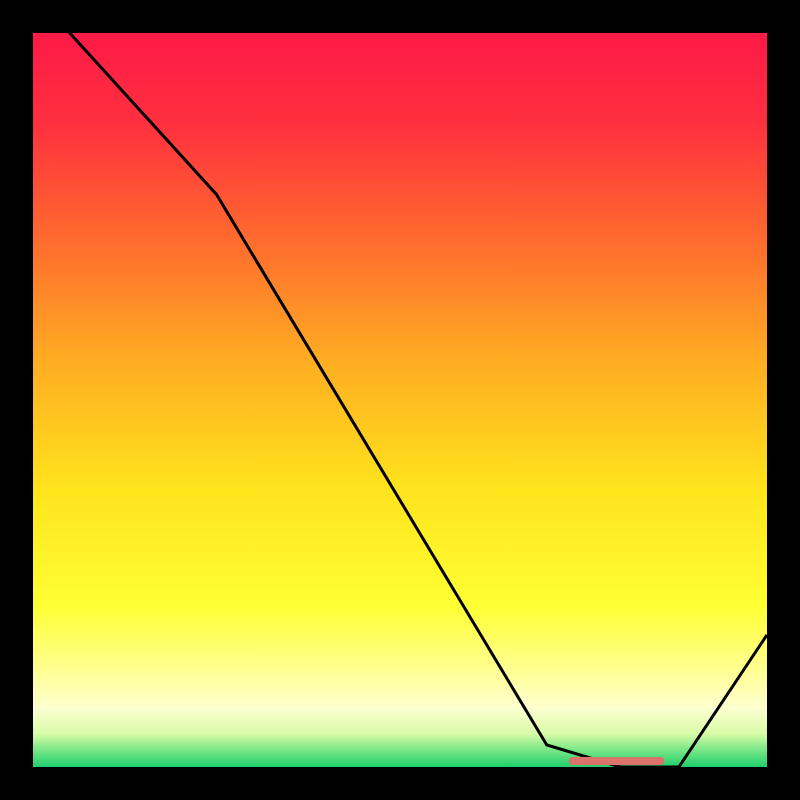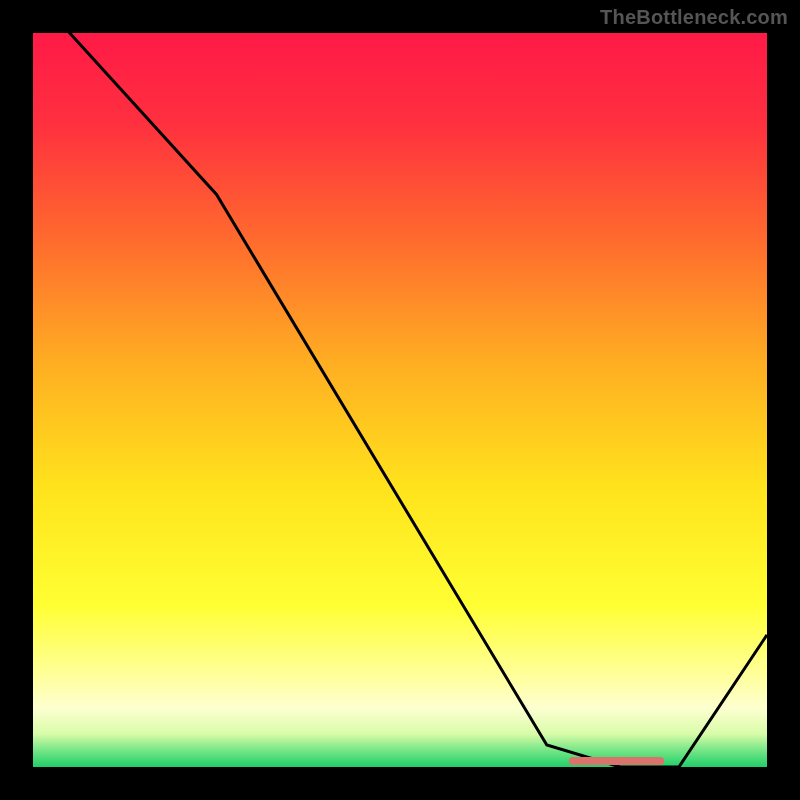--- a/index.html
+++ b/index.html
@@ -36,21 +36,20 @@
   }
   svg {
     display: block;
   }
 </style>
 </head>
 <body>
 
 <div class="container">
 
-  <div class="watermark">TheBottleneck.com</div>
 
   <div class="plot-area">
     <svg id="chart-svg" width="734" height="734" viewBox="0 0 734 734">
       <defs>
         <linearGradient id="bg-grad" x1="0" y1="0" x2="0" y2="1">
             <stop offset="0.00%" stop-color="#ff1a47"></stop>
             <stop offset="12.00%" stop-color="#ff2f3f"></stop>
             <stop offset="28.00%" stop-color="#ff6a2e"></stop>
             <stop offset="45.00%" stop-color="#ffae22"></stop>
             <stop offset="62.00%" stop-color="#ffe31c"></stop>

